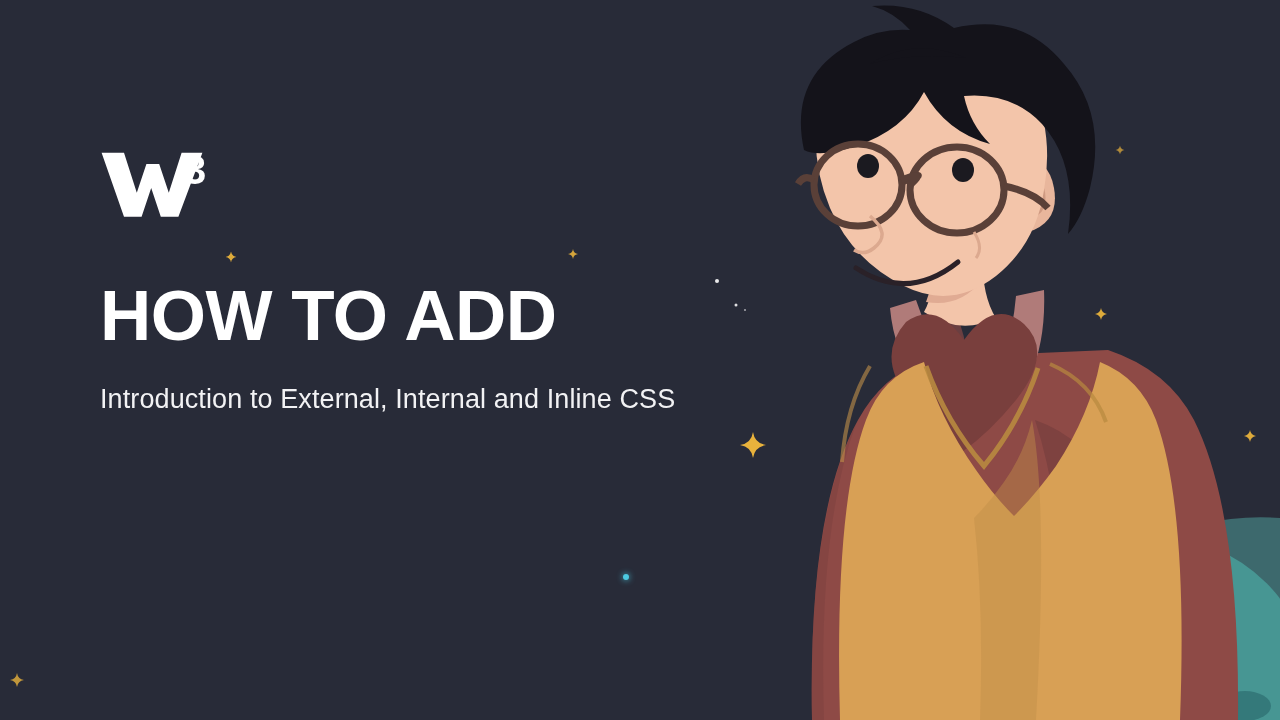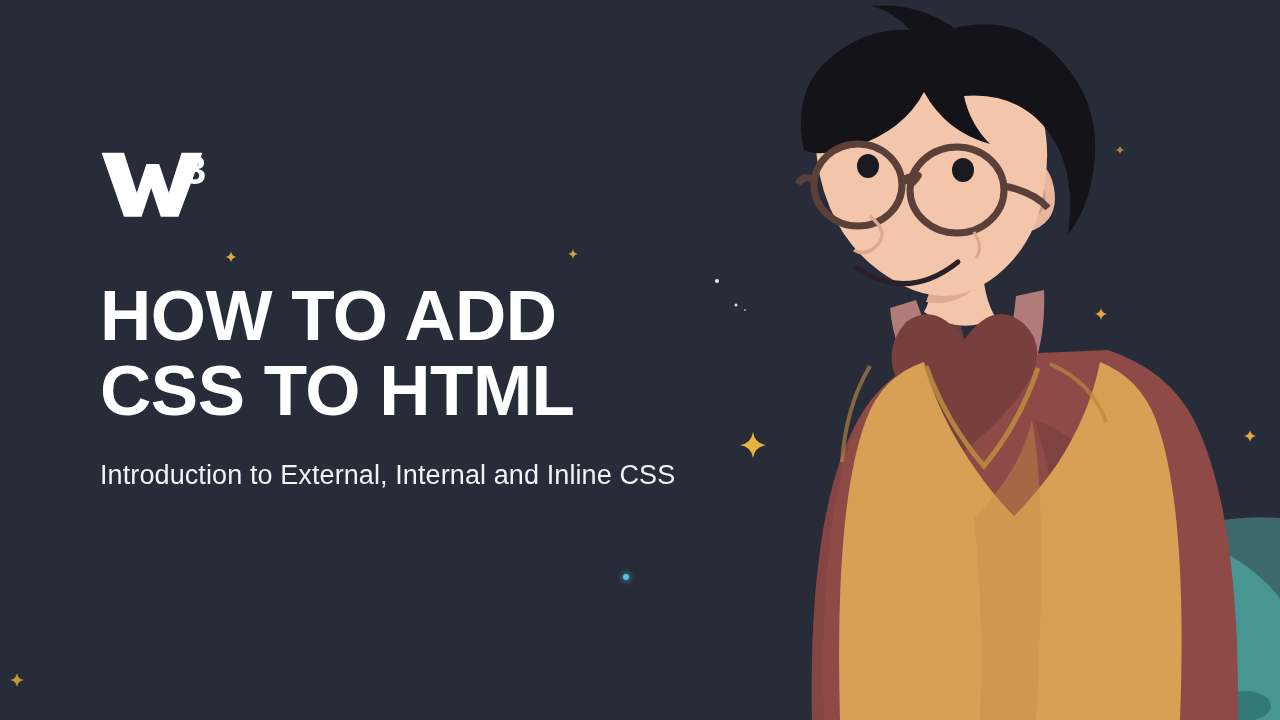--- a/index.html
+++ b/index.html
@@ -197,19 +197,18 @@
 
     <div class="logo">
       <svg class="logo-mark" width="130" height="86" viewBox="0 0 130 86">
         <path d="M2 6 L30 6 L46 56 L58 20 L74 20 L86 56 L102 6 L128 6 L98 86 L76 86 L64 50 L52 86 L30 86 Z" fill="#ffffff" transform="translate(0,-2) scale(0.80)"></path>
         <text x="84" y="34" font-family="Liberation Sans, sans-serif" font-size="40" font-weight="bold" fill="#ffffff">3</text>
       </svg>
     </div>
 
     <h1 class="headline">
       <span class="line">HOW TO ADD</span>
-      <span class="line">CSS TO HTML</span>
     </h1>
 
     <div class="subhead">Introduction to External, Internal and Inline CSS</div>
   </div>
 
 </div>
 
 </body></html>

